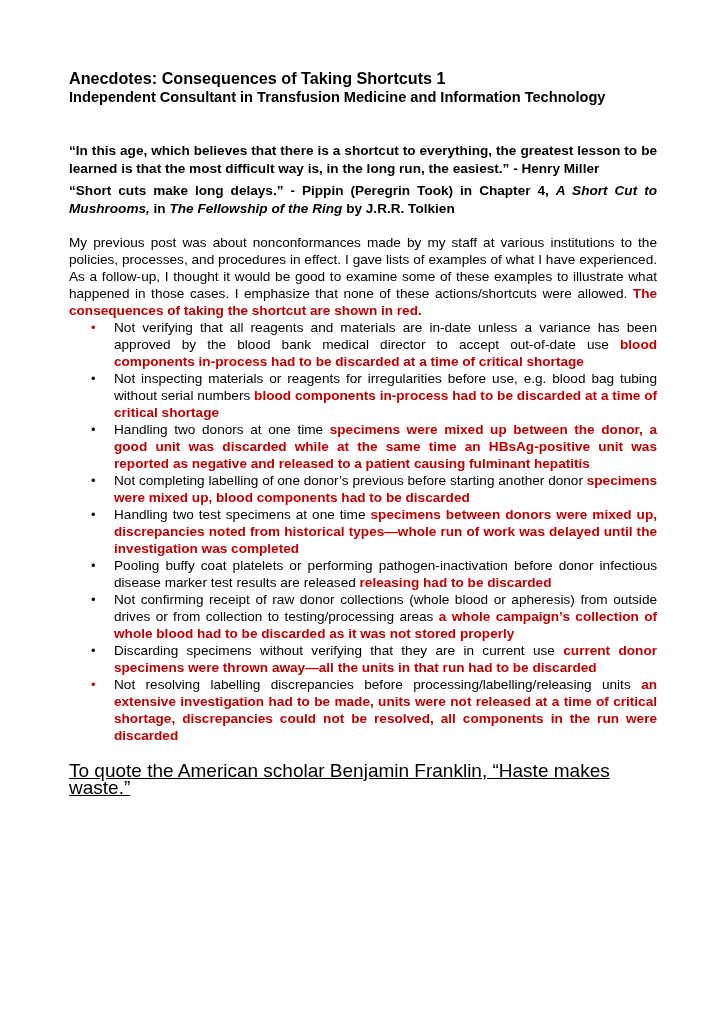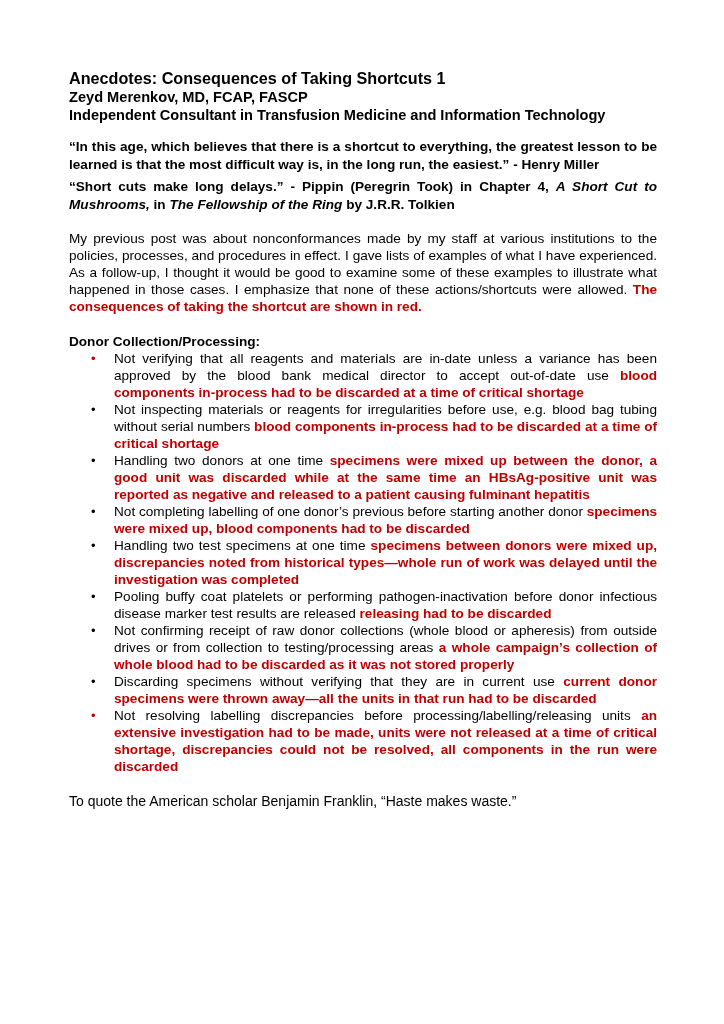--- a/index.html
+++ b/index.html
@@ -33,21 +33,21 @@
       line-height: 18px;
       margin: 0;
     }
     .quote {
       font-weight: bold;
       font-size: 13.6px;
       line-height: 17.5px;
       text-align: justify;
       margin: 0;
     }
-    .q1 { margin-top: 14px; }
+    .q1 { margin-top: 36px; }
     .q2 { margin-top: 5px; }
     .q3 { margin-top: 17px; }
     .para {
       font-size: 13.6px;
       line-height: 17px;
       text-align: justify;
       margin: 17px 0 0 0;
     }
     .red {
       color: #c00000;
@@ -74,42 +74,41 @@
     ul.items li .bullet {
       position: absolute;
       left: 22px;
       top: 0;
       font-size: 13px;
       line-height: 17px;
     }
     .bullet.black { color: #000000; }
     .bullet.red-bullet { color: #c00000; }
     .closing {
-      font-size: 14px;
+      font-size: 19px;
       line-height: 17px;
       margin: 18px 0 0 0;
+      text-decoration: underline;
     }
   </style>
 </head>
 <body>
 
 <div class="page">
 
   <p class="title">Anecdotes:  Consequences of Taking Shortcuts 1</p>
-  <p class="subtitle">Zeyd Merenkov, MD, FCAP, FASCP</p>
   <p class="subtitle">Independent Consultant in Transfusion Medicine and Information Technology</p>
 
   <p class="quote q1">“In this age, which believes that there is a shortcut to everything, the greatest lesson to be learned is that the most difficult way is, in the long run, the easiest.” - Henry Miller</p>
 
   <p class="quote q2"><span>“Short cuts make long delays.” - Pippin (Peregrin Took) in Chapter 4, </span><i>A Short Cut to Mushrooms,</i><span> in </span><i>The Fellowship of the Ring</i><span> by J.R.R. Tolkien</span></p>
 
 
   <p class="para"><span>My previous post was about nonconformances made by my staff at various institutions to the policies, processes, and procedures in effect.  I gave lists of examples of what I have experienced.  As a follow-up, I thought it would be good to examine some of these examples to illustrate what happened in those cases.  I emphasize that none of these actions/shortcuts were allowed.  </span><span class="red">The consequences of taking the shortcut are shown in red.</span></p>
 
-  <p class="section-heading">Donor Collection/Processing:</p>
 
   <ul class="items">
     <li><span class="bullet red-bullet">•</span><span>Not verifying that all reagents and materials are in-date unless a variance has been approved by the blood bank medical director to accept out-of-date use </span><span class="red">blood components in-process had to be discarded at a time of critical shortage</span></li>
     <li><span class="bullet black">•</span><span>Not inspecting materials or reagents for irregularities before use, e.g. blood bag tubing without serial numbers </span><span class="red">blood components in-process had to be discarded at a time of critical shortage</span></li>
     <li><span class="bullet black">•</span><span>Handling two donors at one time </span><span class="red">specimens were mixed up between the donor, a good unit was discarded while at the same time an HBsAg-positive unit was reported as negative and released to a patient causing fulminant hepatitis</span></li>
     <li><span class="bullet black">•</span><span>Not completing labelling of one donor’s previous before starting another donor </span><span class="red">specimens were mixed up, blood components had to be discarded</span></li>
     <li><span class="bullet black">•</span><span>Handling two test specimens at one time </span><span class="red">specimens between donors were mixed up, discrepancies noted from historical types—whole run of work was delayed until the investigation was completed</span></li>
     <li><span class="bullet black">•</span><span>Pooling buffy coat platelets or performing pathogen-inactivation before donor infectious disease marker test results are released </span><span class="red">releasing had to be discarded</span></li>
     <li><span class="bullet black">•</span><span>Not confirming receipt of raw donor collections (whole blood or apheresis) from outside drives or from collection to testing/processing areas </span><span class="red">a whole campaign’s collection of whole blood had to be discarded as it was not stored properly</span></li>
     <li><span class="bullet black">•</span><span>Discarding specimens without verifying that they are in current use </span><span class="red">current donor specimens were thrown away—all the units in that run had to be discarded</span></li>

